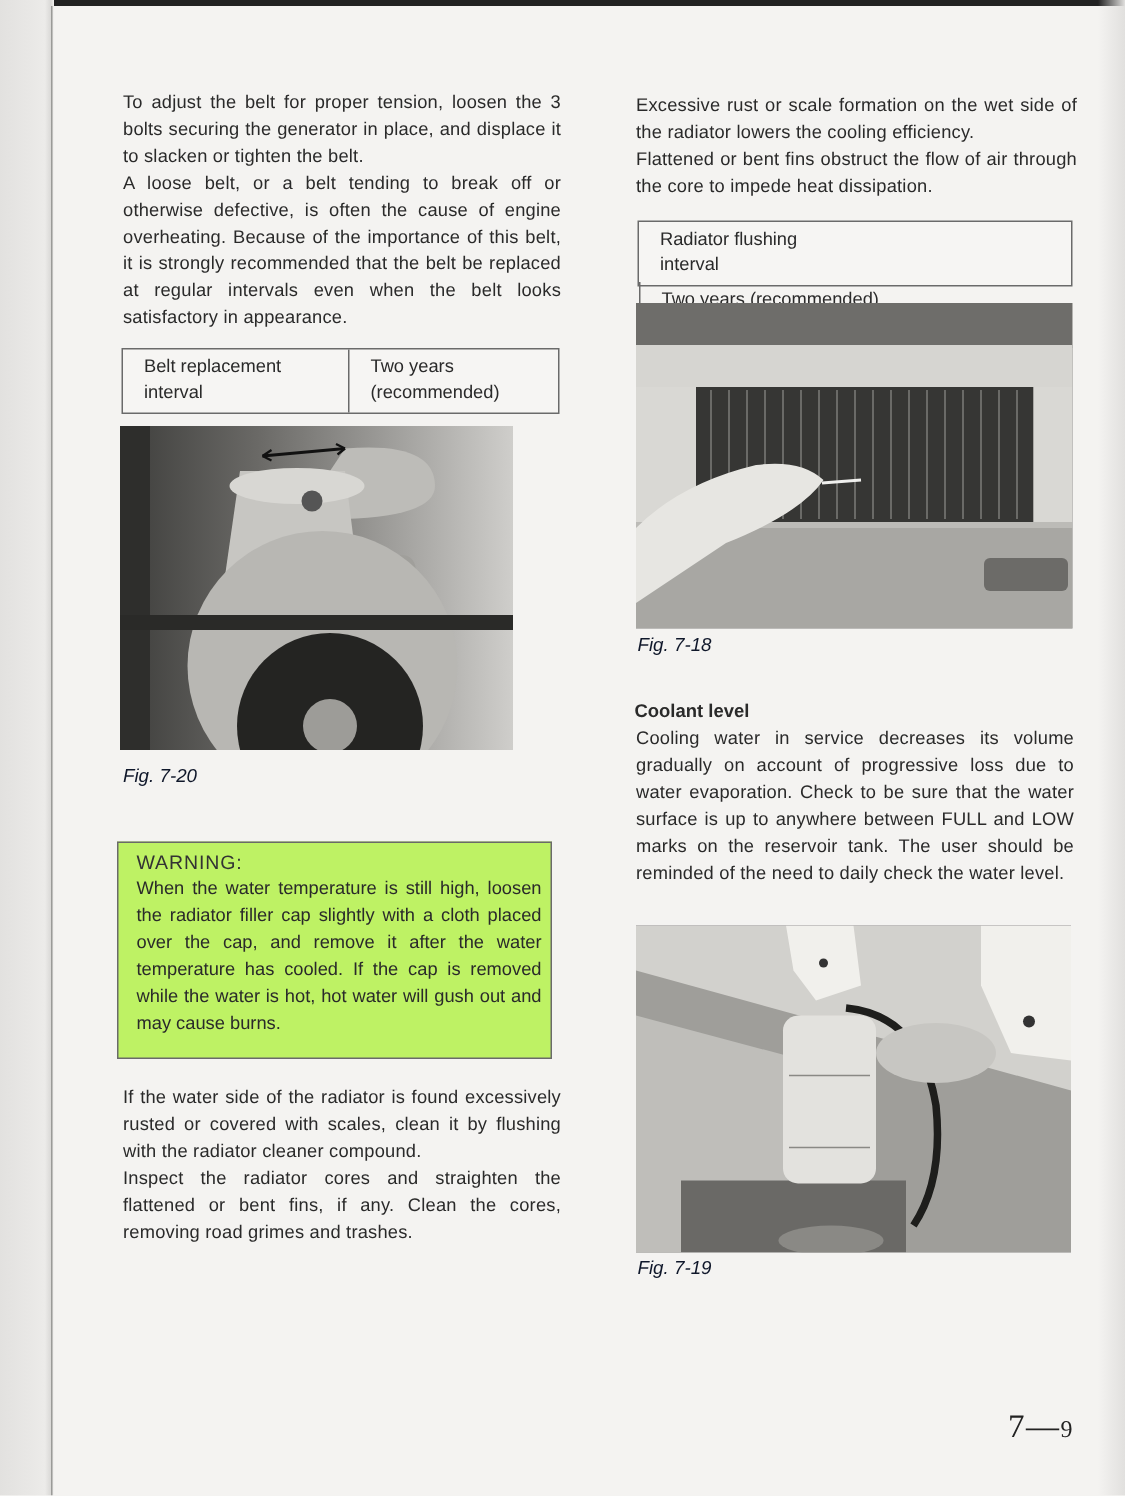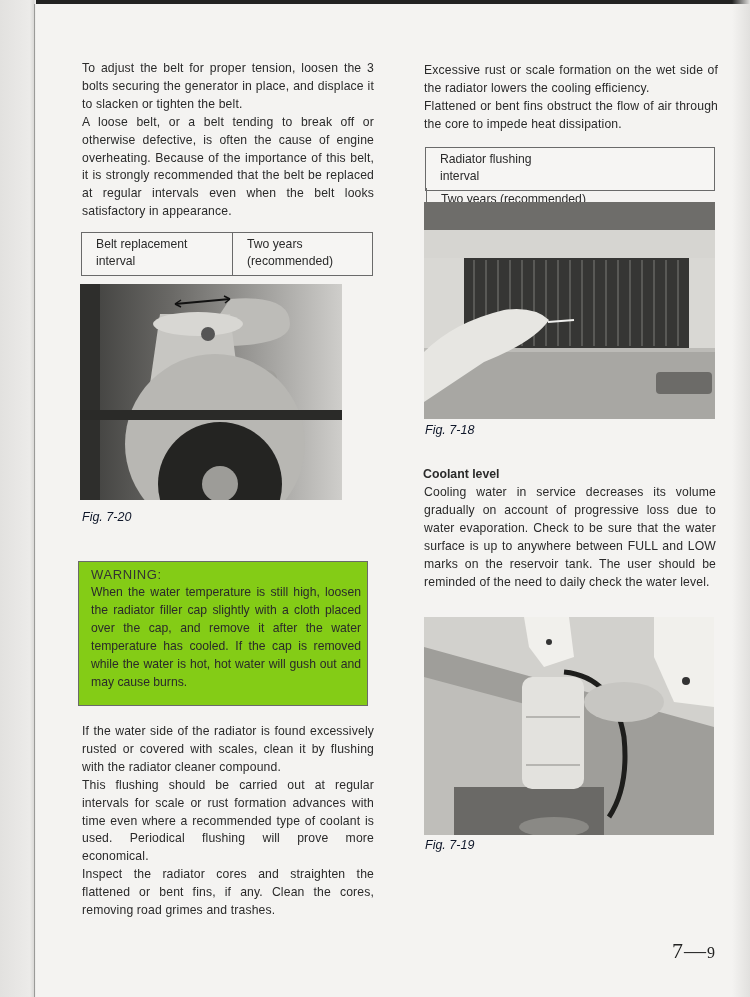--- a/index.html
+++ b/index.html
@@ -25,21 +25,21 @@
     .spec-cell { padding: 3px 10px 3px 14px; font-size: 12.2px; line-height: 17px; }
     .spec-cell + .spec-cell { border-left: 1px solid #6a6a6a; }
 
     .photo { position: absolute; overflow: hidden; background: #888; }
     .photo svg { display: block; }
 
     .caption { position: absolute; font-style: italic; font-size: 12.5px; color: #0f172a; }
     .heading { position: absolute; font-weight: bold; font-size: 12.3px; color: #2a2a2a; }
 
     .warning-box { position: absolute; left: 78px; top: 561px; width: 290px; height: 145px;
-      border: 1px solid #6a6a6a; background: #84cc16; padding: 4px 6px 0 12px; box-sizing: border-box; }
+      border: 1px solid #6a6a6a; background: #bef264; padding: 4px 6px 0 12px; box-sizing: border-box; }
     .warning-title { font-size: 13px; line-height: 18px; letter-spacing: 0.6px; color: #333; }
     .warning-text { margin: 0; font-size: 12.2px; line-height: 17.9px; text-align: justify; text-align-last: left; }
 
     .page-number { position: absolute; left: 672px; top: 938px; font-family: "Liberation Serif", "DejaVu Serif", serif;
       font-size: 22px; color: #222; letter-spacing: 1px; }
     .page-number .sub { font-size: 16px; }
   </style>
 </head>
 <body>
 
@@ -87,21 +87,20 @@
 
 <div class="heading" style="left:81px; top:572px;">Radiator</div>
 
 <div class="warning-box">
   <div class="warning-title">WARNING:</div>
   <p class="warning-text">When the water temperature is still high, loosen the radiator filler cap slightly with a cloth placed over the cap, and remove it after the water temperature has cooled. If the cap is removed while the water is hot, hot water will gush out and may cause burns.</p>
 </div>
 
 <div class="col col-left" style="top:723px;">
   <p class="body">If the water side of the radiator is found excessively rusted or covered with scales, clean it by flushing with the radiator cleaner compound.</p>
-  <p class="body">This flushing should be carried out at regular intervals for scale or rust formation advances with time even where a recommended type of coolant is used. Periodical flushing will prove more economical.</p>
   <p class="body">Inspect the radiator cores and straighten the flattened or bent fins, if any. Clean the cores, removing road grimes and trashes.</p>
 </div>
 
 <div class="col col-right" style="top:62px; width:294px;">
   <p class="body">Excessive rust or scale formation on the wet side of the radiator lowers the cooling efficiency.</p>
   <p class="body">Flattened or bent fins obstruct the flow of air through the core to impede heat dissipation.</p>
 </div>
 
 <div class="spec-table" style="left:425px; top:147px; width:288px; height:42px;flex-direction:column;">
   <div class="spec-cell" style="width:108px;">Radiator flushing interval</div>

